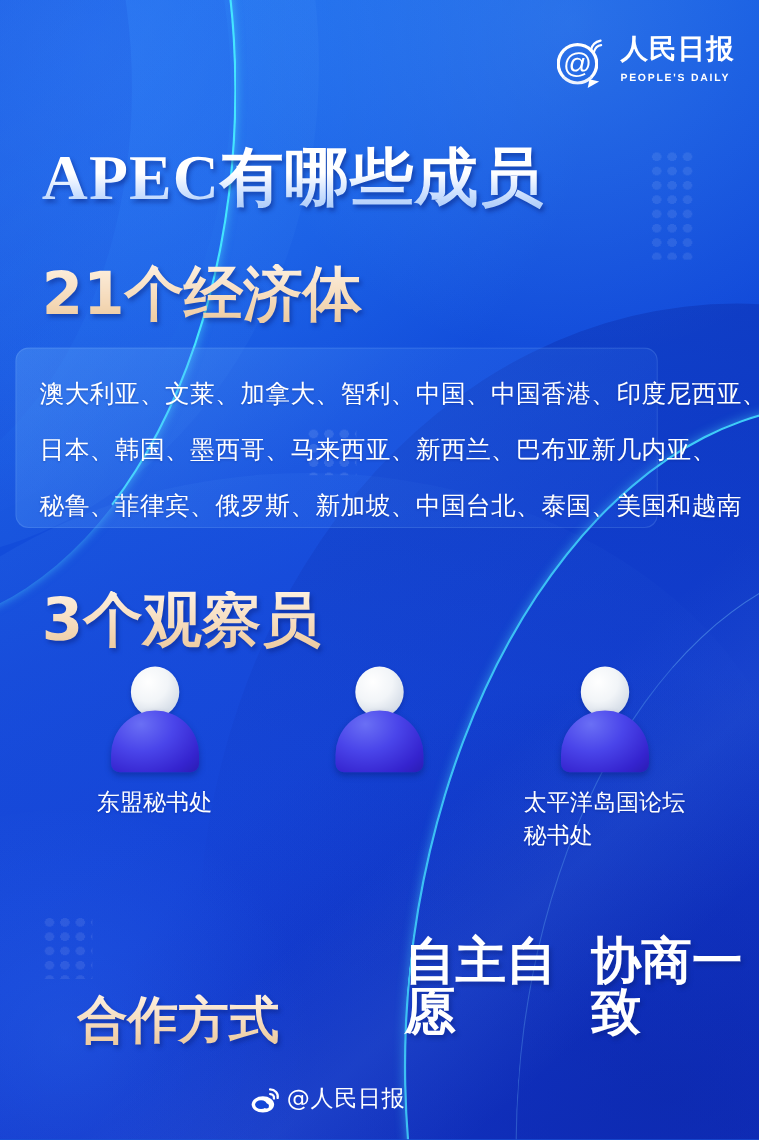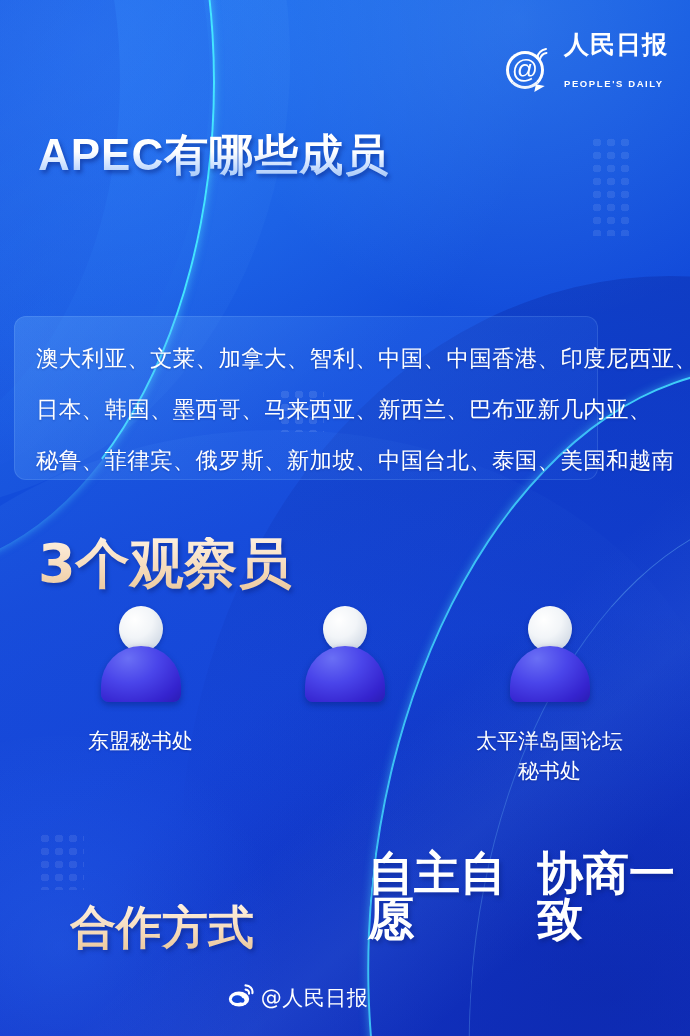--- a/index.html
+++ b/index.html
@@ -131,30 +131,30 @@
     width:16px; height:16px;
   }
   .logo-text{ display:flex; flex-direction:column; align-items:flex-start; }
   .logo-cn{
     font-size:25px; font-weight:bold; color:#fff;
     letter-spacing:1px; line-height:1.05;
     font-family:"DejaVu Sans","Liberation Sans",sans-serif;
   }
   .logo-en{
     font-size:9.5px; font-weight:bold; color:#fff;
-    letter-spacing:1.6px; margin-top:20px;
+    letter-spacing:1.6px; margin-top:8px;
   }
 
   
   .h-title{
     position:absolute; left:38px; top:133px;
-    font-size:44px; font-weight:bold;
+    font-size:58px; font-weight:bold;
     letter-spacing:1px;
     line-height:1;
-    font-family:Liberation Sans, sans-serif;
+    font-family:Liberation Serif, serif;
     background:linear-gradient(180deg,#ffffff 0%,#ffffff 42%,#cfe2ff 72%,#a9c9f8 100%);
     -webkit-background-clip:text; background-clip:text;
     color:transparent;
     -webkit-text-fill-color:transparent;
     filter:drop-shadow(2px 3px 2px rgba(5,25,110,0.45));
   }
 
   .h-cream{
     position:absolute;
     font-size:54px; font-weight:bold;
@@ -209,24 +209,24 @@
   }
   .person .body{
     position:absolute; left:50%; bottom:0;
     transform:translateX(-50%);
     width:80px; height:56px;
     border-radius:42px 42px 8px 8px;
     background:radial-gradient(ellipse at 34% 22%, #6a6ff5 0%, #4a45ea 40%, #3524cf 78%, #2a1cb4 100%);
     box-shadow:0 3px 6px rgba(5,20,100,0.40);
   }
   .observer-label{
-    margin-top:24px;
+    margin-top:12px;
     font-size:21px; line-height:30px;
     color:#ffffff;
-    text-align:center;
+    text-align:left;
     font-family:Liberation Serif, serif;
     text-shadow:0 1px 2px rgba(5,25,110,0.35);
   }
 
   
   .bottom-left{
     position:absolute; left:70px; top:904px;
     font-size:46px; font-weight:bold; line-height:1;
     font-family:"DejaVu Sans","Liberation Sans",sans-serif;
     background:linear-gradient(180deg,#fdf0e0 0%,#f6dcbd 55%,#eccaa0 100%);
@@ -241,21 +241,21 @@
   .bottom-right span{
     font-size:46px; font-weight:bold; line-height:1;
     color:#ffffff;
     font-family:"DejaVu Sans","Liberation Sans",sans-serif;
     filter:drop-shadow(2px 3px 2px rgba(5,25,110,0.40));
   }
 
   
   .footer{
     position:absolute; left:0; bottom:24px; width:596px;
-    display:flex; align-items:flex-start; justify-content:center; gap:7px;
+    display:flex; align-items:flex-end; justify-content:center; gap:7px;
   }
   .weibo-icon{ width:26px; height:23px; }
   .footer-text{
     font-size:21px; color:#ffffff;
     font-family:"DejaVu Sans","Liberation Sans",sans-serif;
     letter-spacing:0.5px;
   }
 </style>
 </head>
 <body>
@@ -285,20 +285,21 @@
       </svg>
     </div>
     <div class="logo-text">
       <div class="logo-cn">人民日报</div>
       <div class="logo-en">PEOPLE'S DAILY</div>
     </div>
   </div>
 
   <div class="h-title">APEC有哪些成员</div>
 
+  <div class="h-cream" id="h-economies">21个经济体</div>
 
   <div class="members-card">
     <div class="members-line">澳大利亚、文莱、加拿大、智利、中国、中国香港、印度尼西亚、</div>
     <div class="members-line">日本、韩国、墨西哥、马来西亚、新西兰、巴布亚新几内亚、</div>
     <div class="members-line">秘鲁、菲律宾、俄罗斯、新加坡、中国台北、泰国、美国和越南</div>
   </div>
 
   <div class="h-cream" id="h-observers">3个观察员</div>
 
   <div class="observers">

